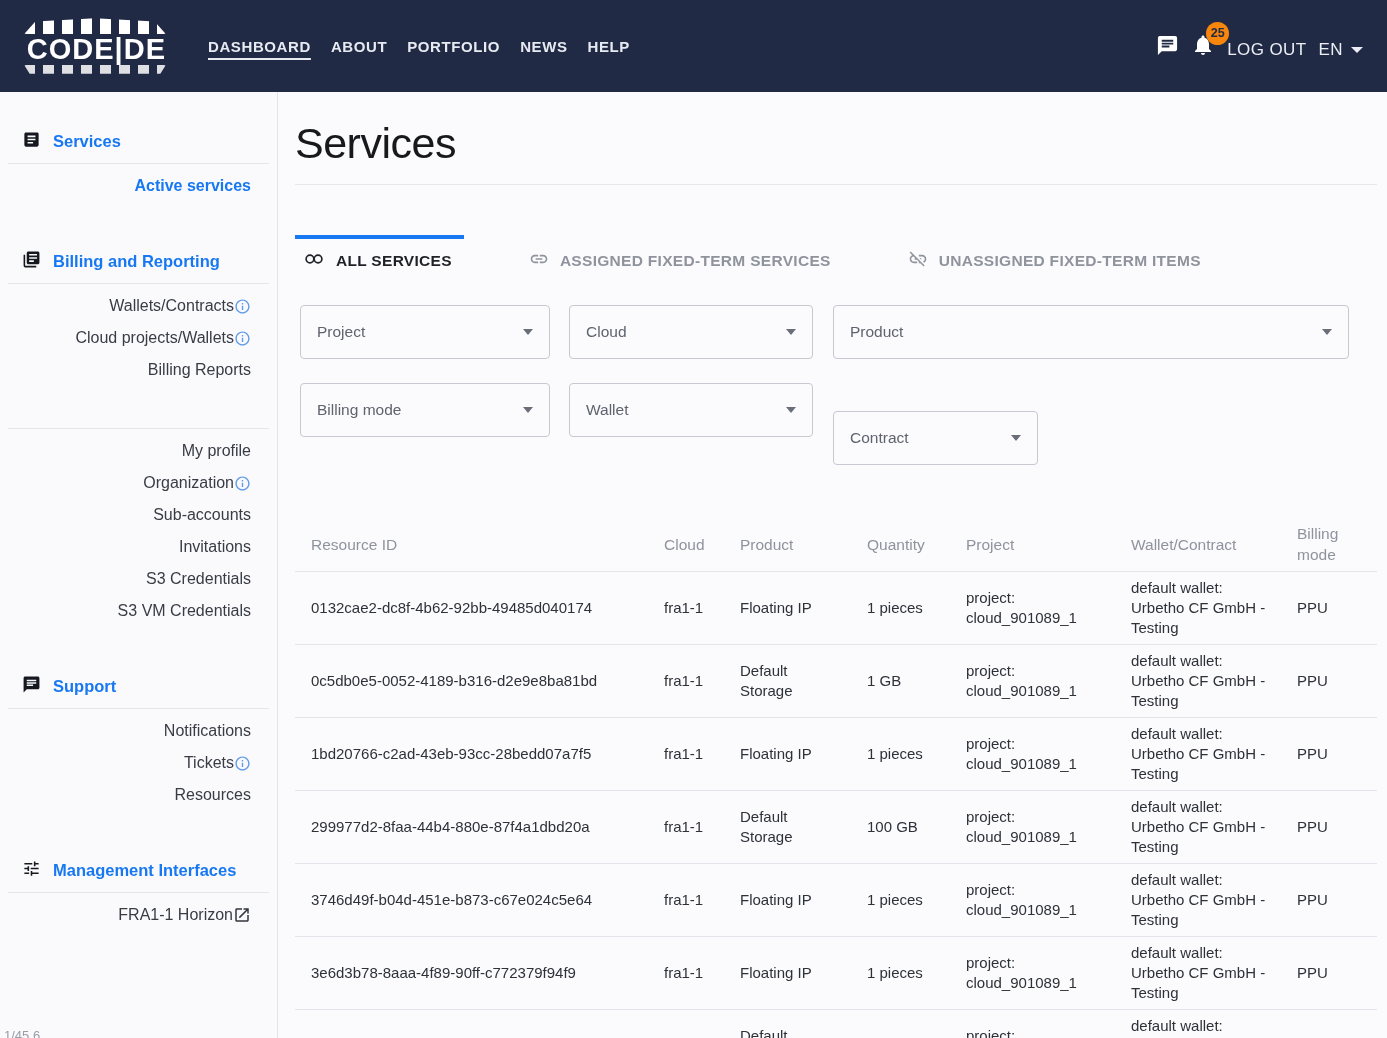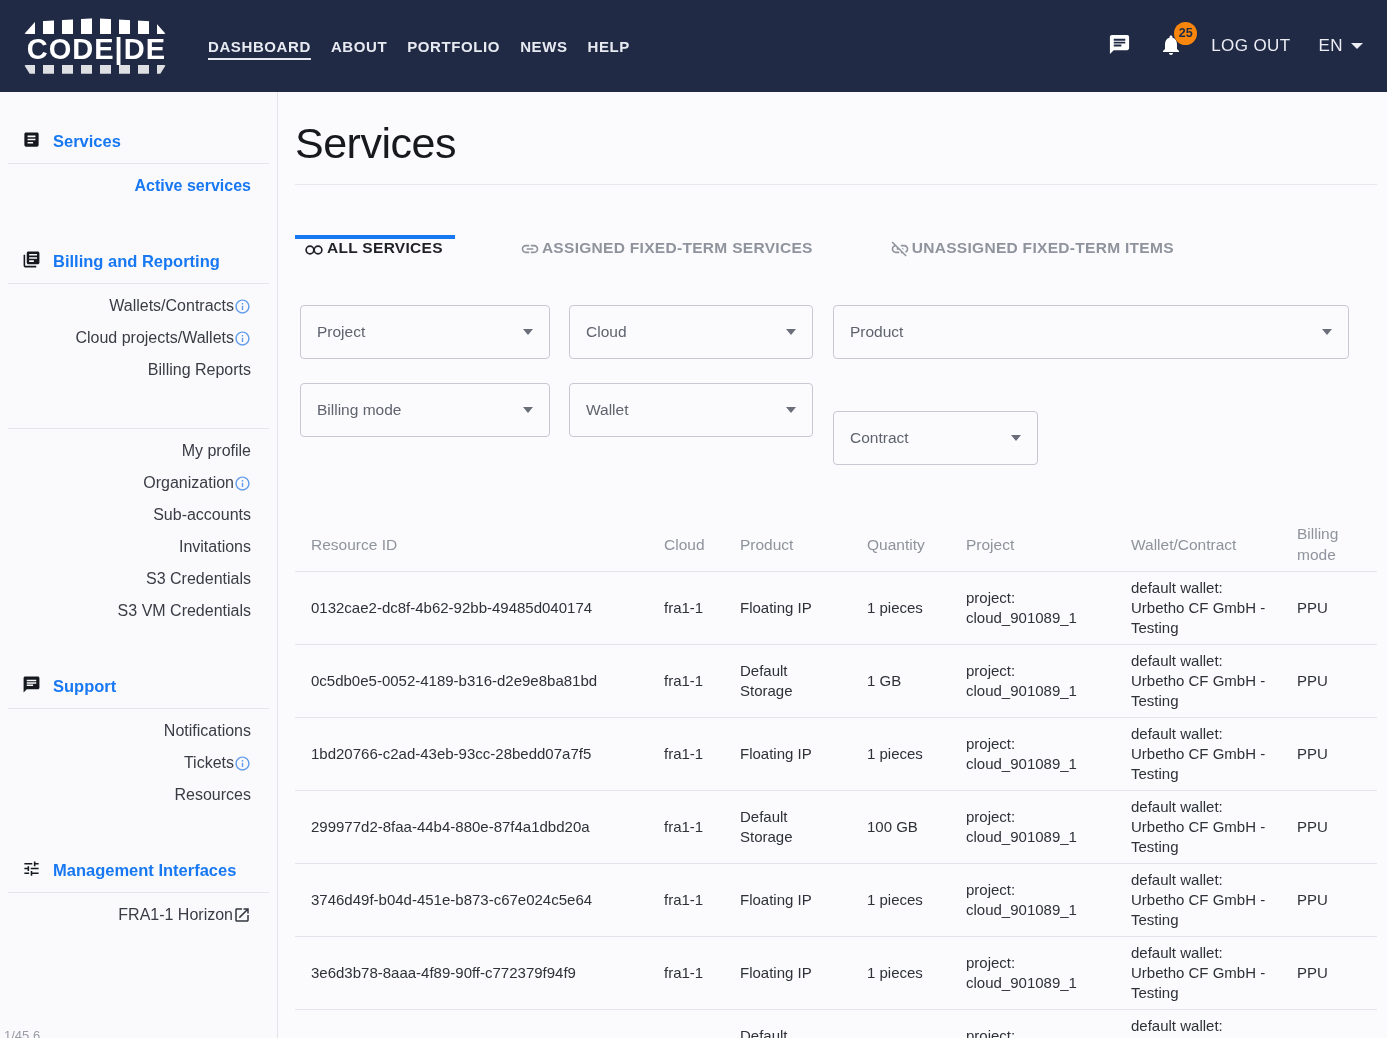--- a/index.html
+++ b/index.html
@@ -20,21 +20,21 @@
   .logo-stripes { height:13px; background:repeating-linear-gradient(90deg,#fff 0 11px,transparent 11px 19px); border-radius:2px; }
   .logo-stripes.top { clip-path:polygon(0 100%,8% 20%,50% 0,92% 20%,100% 100%); height:16px; }
   .logo-stripes.bottom { clip-path:polygon(0 0,100% 0,96% 100%,4% 100%); height:9px; opacity:.85; }
   .logo-text { color:#fff; font-weight:700; font-size:29px; letter-spacing:1px; line-height:1.05; text-align:right; }
   .nav-links { display:flex; align-items:flex-start; gap:20px; }
   .nav-link {
     color:#e8eaf2; text-decoration:none; font-size:15px; font-weight:600;
     letter-spacing:.6px; text-transform:uppercase; cursor:pointer;
   }
   .nav-link.active { text-decoration:underline; text-underline-offset:6px; text-decoration-thickness:1.5px; }
-  .nav-right { margin-left:auto; display:flex; align-items:center; gap:28px; }
+  .nav-right { margin-left:auto; display:flex; align-items:flex-end; gap:12px; }
   .icon-btn { background:none; border:none; cursor:pointer; display:flex; align-items:center; padding:0; }
   .icon-btn svg { fill:#fff; }
   .bell-wrap { position:relative; }
   .badge {
     position:absolute; top:-11px; right:-14px; min-width:23px; height:23px;
     background:#f8860d; color:#202a45; border-radius:50%;
     font-size:12.5px; font-weight:700; display:flex; align-items:center; justify-content:center;
   }
   .logout, .lang { color:#eceef4; font-size:17px; letter-spacing:.4px; cursor:pointer; background:none; border:none; display:flex; align-items:center; gap:8px; font-family:inherit; }
   .caret { width:0; height:0; border-left:6px solid transparent; border-right:6px solid transparent; border-top:6px solid #eceef4; display:inline-block; }
@@ -58,21 +58,21 @@
   .side-item .external-icon svg { fill:#33363e; display:block; }
   .side-gap { height:26px; }
 
   
   .main { position:absolute; top:92px; left:278px; width:1109px; height:946px; padding:0 10px 0 17px; }
   .page-title { font-size:43px; font-weight:300; color:#17191d; margin-top:27px; letter-spacing:-.5px; }
   .title-divider { border:none; border-top:1px solid #e7e8ee; margin-top:16px; }
 
   .tabs { display:flex; margin-top:50px; }
   .tab {
-    position:relative; display:flex; gap:2px;
+    position:relative; display:flex; align-items:center; gap:11px;
     height:48px; padding:4px 12px 0 8px; margin-right:57px;
     font-size:15.5px; font-weight:700; letter-spacing:.3px; color:#8f939c; cursor:pointer;
     text-transform:uppercase; white-space:nowrap;
   }
   .tab svg { fill:#8f939c; flex:none; }
   .tab.active { color:#1f2126; }
   .tab.active svg { fill:#1f2126; }
   .tab.active::before { content:''; position:absolute; top:0; left:0; right:0; height:4px; background:#1778f2; }
 
   .filters { margin:22px 0 0 5px; }

